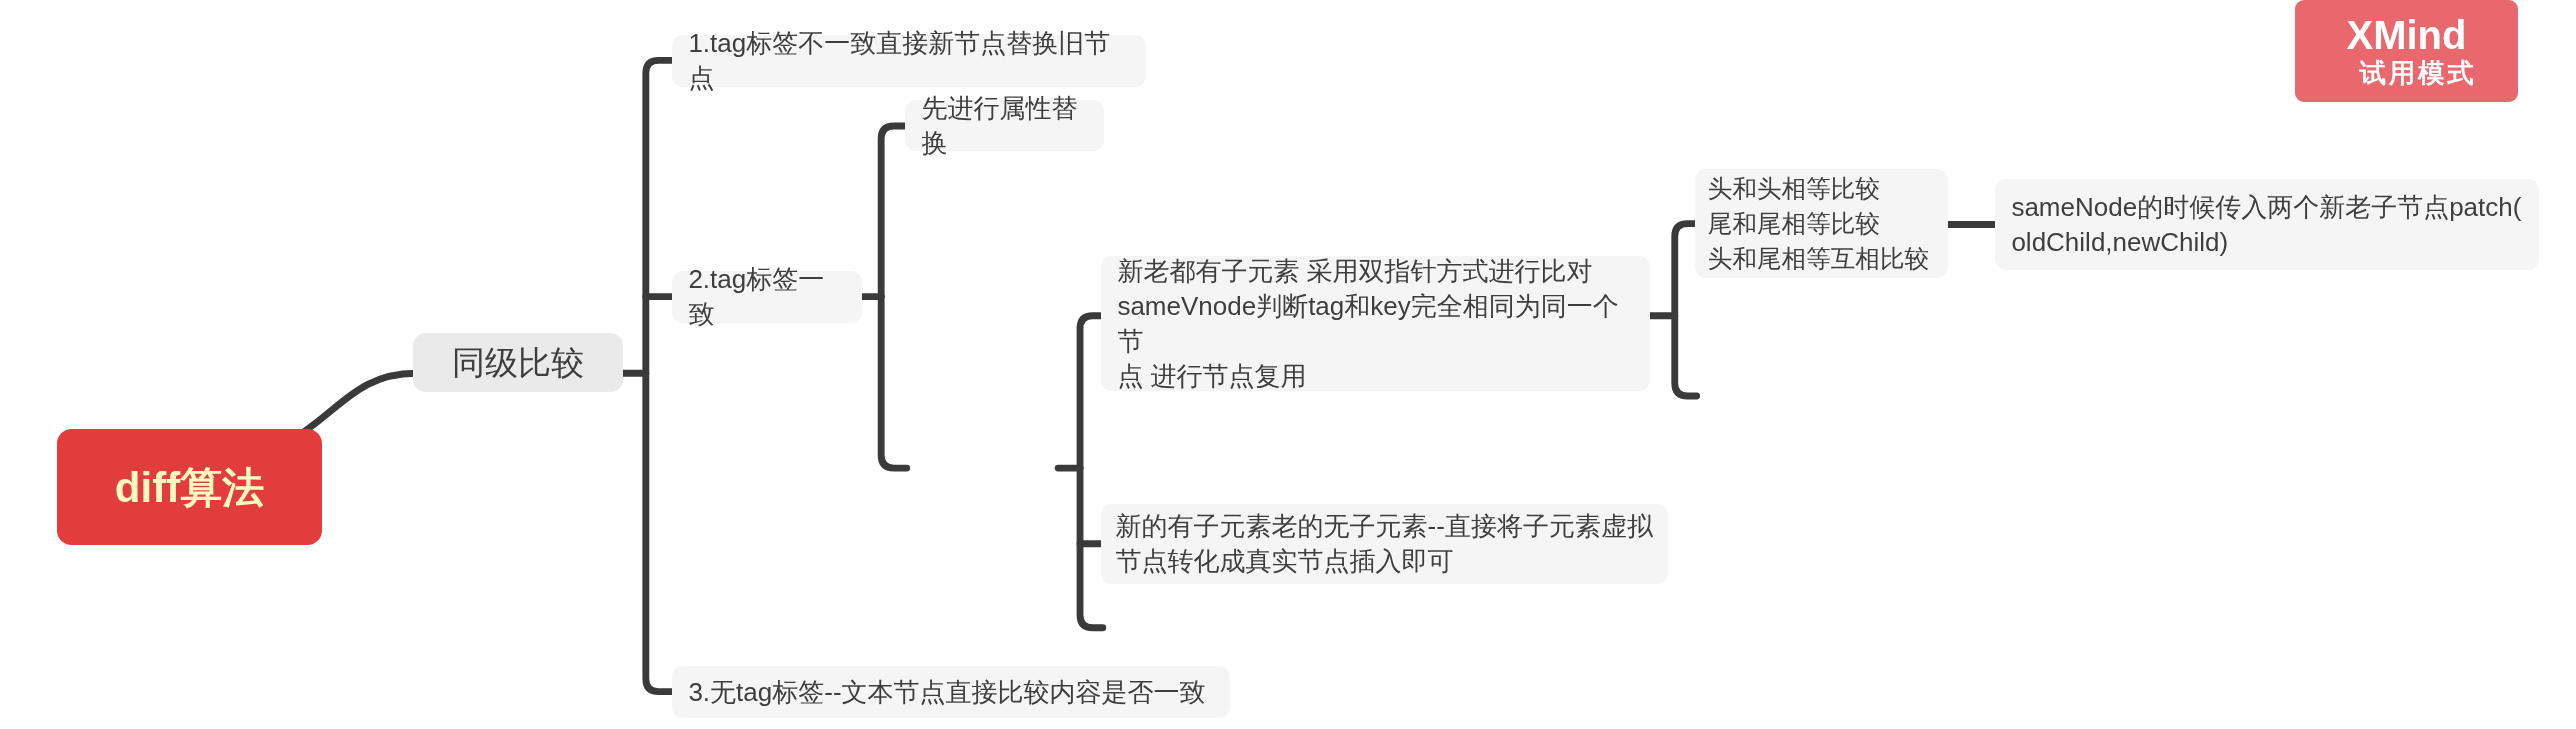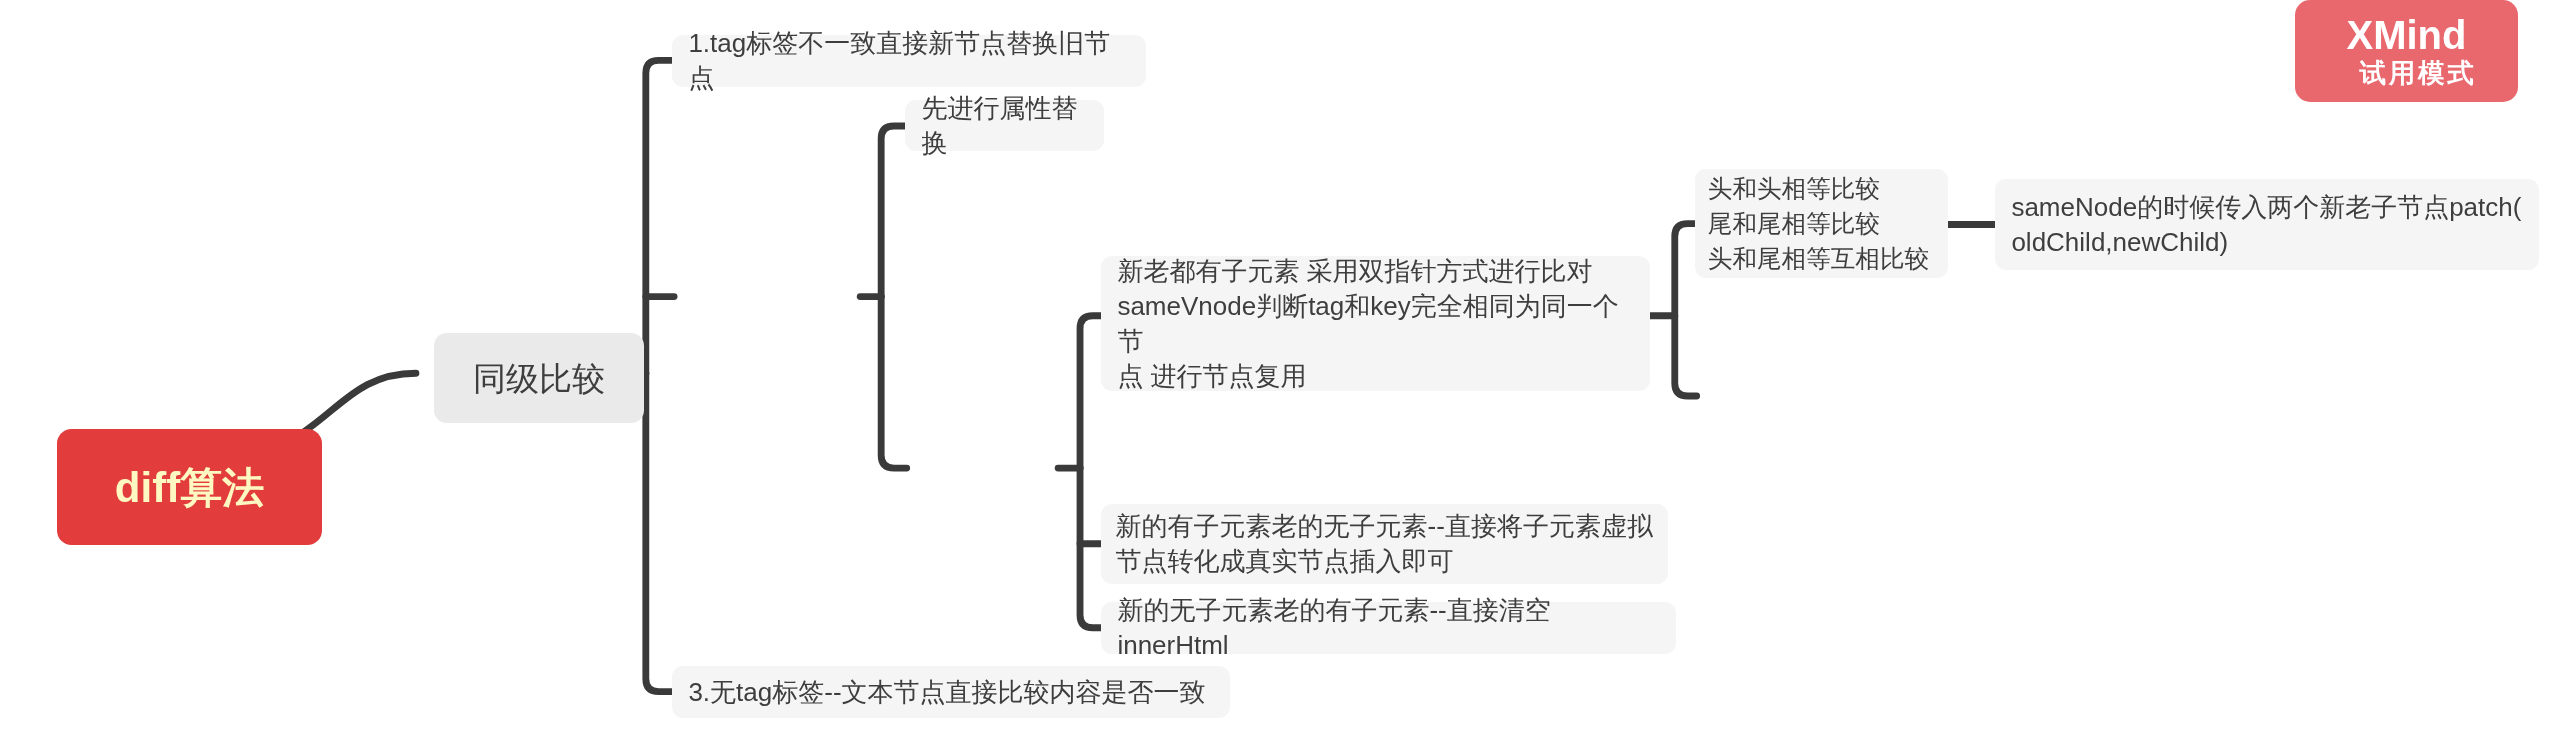--- a/index.html
+++ b/index.html
@@ -6,34 +6,34 @@
     font-family:"Liberation Sans","DejaVu Sans",sans-serif;}
   .canvas{position:relative;width:2576px;height:730px;background:#ffffff;}
   svg.connectors{position:absolute;left:0;top:0;width:2576px;height:730px;pointer-events:none;}
   svg.connectors path{fill:none;stroke:#3a3a3a;stroke-width:7.5;stroke-linecap:round;}
   .topic{position:absolute;display:flex;align-items:center;box-sizing:border-box;
     border-radius:11px;background:#f5f5f6;color:#3e3e3e;font-size:26px;line-height:35px;
     padding:0 16.4px;white-space:pre-line;cursor:default;}
   .topic.center{justify-content:center;text-align:center;padding:0 9px;}
   #t-root{left:57px;top:429px;width:265px;height:116px;background:#e23c3c;color:#fef9c3;
     font-size:42px;font-weight:bold;border-radius:14.6px;}
-  #t-sibling{left:434px;top:333px;width:210px;height:90px;background:#eaeaea;font-size:33px;border-radius:12.8px;}
+  #t-sibling{left:413px;top:333px;width:210px;height:59px;background:#eaeaea;font-size:33px;border-radius:12.8px;}
   #t-tag-mismatch{left:672px;top:35px;width:474px;height:52px;}
   #t-tag-match{left:672px;top:271px;width:190px;height:52px;}
   #t-no-tag{left:672px;top:666px;width:558px;height:52px;}
   #t-attr{left:905px;top:100px;width:199px;height:51px;}
   #t-compare{left:905px;top:442px;width:155px;height:52px;}
   #t-both{left:1101px;top:256px;width:549px;height:135px;}
   #t-head-tail{left:1695px;top:169px;width:253px;height:109px;font-size:24.6px;padding:0 12.8px;}
   #t-samenode{left:1995px;top:179px;width:544px;height:91px;}
   #t-disorder{left:1695px;top:295px;width:859px;height:203px;}
   #t-new-only{left:1101px;top:504px;width:567px;height:80px;padding:0 14.6px;}
   #t-old-only{left:1101px;top:602px;width:575px;height:52px;}
   .badge{position:absolute;left:2295px;top:0;width:223px;height:102px;background:#e9686e;
-    border-radius:15px;display:flex;flex-direction:column;align-items:center;justify-content:center;
+    border-radius:9px;display:flex;flex-direction:column;align-items:center;justify-content:center;
     color:#ffffff;cursor:default;}
   .badge-title{font-size:40px;font-weight:800;line-height:44px;}
   .badge-sub{font-size:26.5px;font-weight:600;line-height:33px;letter-spacing:2.7px;margin-left:23px;}
 </style>
 </head>
 <body>
 
 <div class="canvas">
 
   <svg class="connectors" viewBox="0 0 2824 800">
@@ -54,20 +54,21 @@
     <path d="M 1836,346 V 420 Q 1836,434 1850,434 H 1860"></path>
     <path d="M 2133,246 H 2189"></path>
   </svg>
 
   <div class="topic center" id="t-root">diff算法</div>
 
   <div class="topic center" id="t-sibling">同级比较</div>
 
   <div class="topic" id="t-tag-mismatch">1.tag标签不一致直接新节点替换旧节点</div>
 
+  <div class="topic" id="t-tag-match">2.tag标签一致</div>
 
   <div class="topic" id="t-no-tag">3.无tag标签--文本节点直接比较内容是否一致</div>
 
   <div class="topic" id="t-attr">先进行属性替换</div>
 
 
   <div class="topic" id="t-both">新老都有子元素 采用双指针方式进行比对
 sameVnode判断tag和key完全相同为同一个节
 点 进行节点复用</div>
 
@@ -75,21 +76,20 @@
 尾和尾相等比较
 头和尾相等互相比较</div>
 
   <div class="topic" id="t-samenode">sameNode的时候传入两个新老子节点patch(
 oldChild,newChild)</div>
 
 
   <div class="topic" id="t-new-only">新的有子元素老的无子元素--直接将子元素虚拟
 节点转化成真实节点插入即可</div>
 
-  <div class="topic" id="t-old-only">新的无子元素老的有子元素--直接清空innerHtml</div>
 
   <div class="badge">
     <div class="badge-title">XMind</div>
     <div class="badge-sub">试用模式</div>
   </div>
 
 </div>
 
 
 </body></html>

